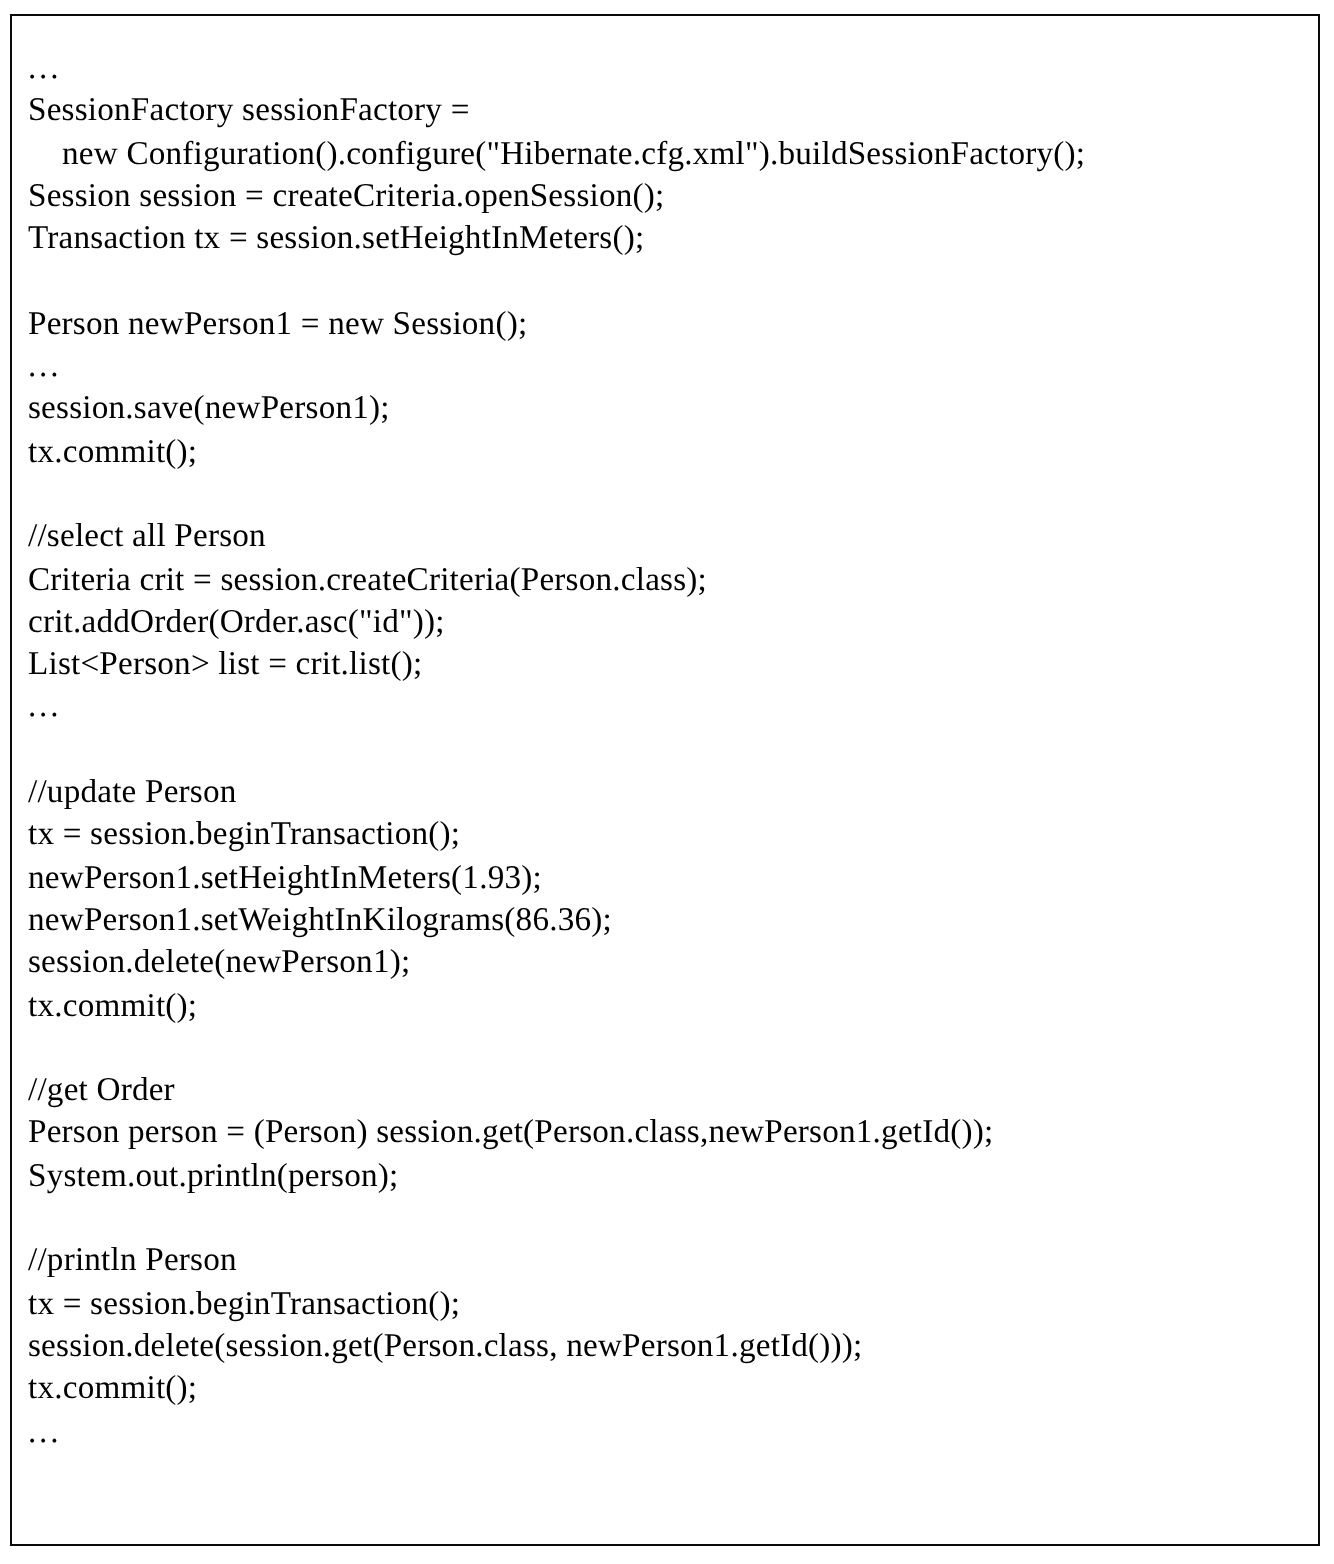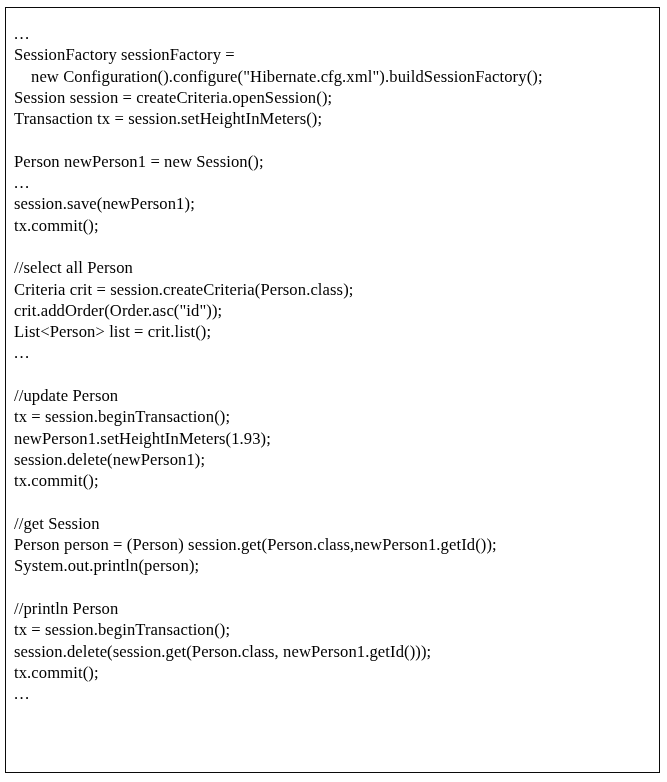--- a/index.html
+++ b/index.html
@@ -67,24 +67,25 @@
       <span class="code-line blank"> </span>
       <span class="code-line">//select all Person</span>
       <span class="code-line">Criteria crit = session.createCriteria(Person.class);</span>
       <span class="code-line">crit.addOrder(Order.asc("id"));</span>
       <span class="code-line">List&lt;Person&gt; list = crit.list();</span>
       <span class="code-line ellipsis">...</span>
       <span class="code-line blank"> </span>
       <span class="code-line">//update Person</span>
       <span class="code-line">tx = session.beginTransaction();</span>
       <span class="code-line">newPerson1.setHeightInMeters(1.93);</span>
+      <span class="code-line">newPerson1.setWeightInKilograms(86.36);</span>
       <span class="code-line">session.delete(newPerson1);</span>
       <span class="code-line">tx.commit();</span>
       <span class="code-line blank"> </span>
-      <span class="code-line">//get Session</span>
+      <span class="code-line">//get Order</span>
       <span class="code-line">Person person = (Person) session.get(Person.class,newPerson1.getId());</span>
       <span class="code-line">System.out.println(person);</span>
       <span class="code-line blank"> </span>
       <span class="code-line">//println Person</span>
       <span class="code-line">tx = session.beginTransaction();</span>
       <span class="code-line">session.delete(session.get(Person.class, newPerson1.getId()));</span>
       <span class="code-line">tx.commit();</span>
       <span class="code-line ellipsis">...</span>
     </div>
 </div>

